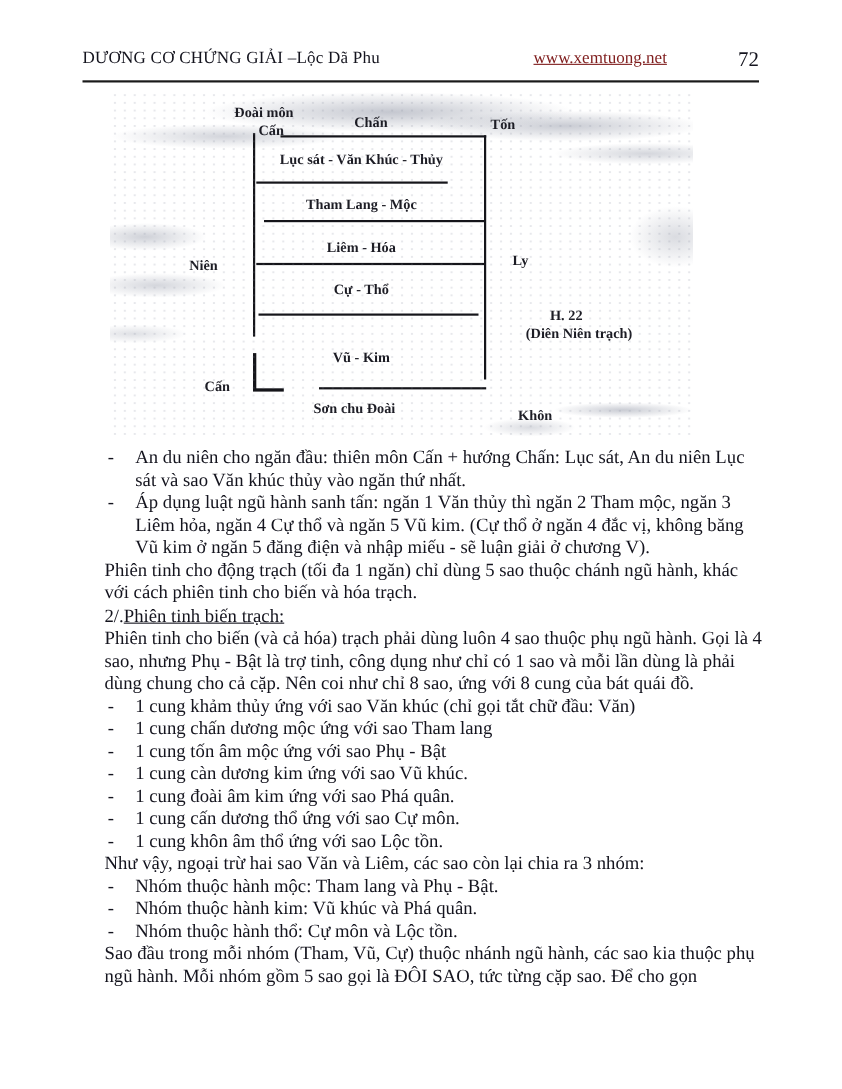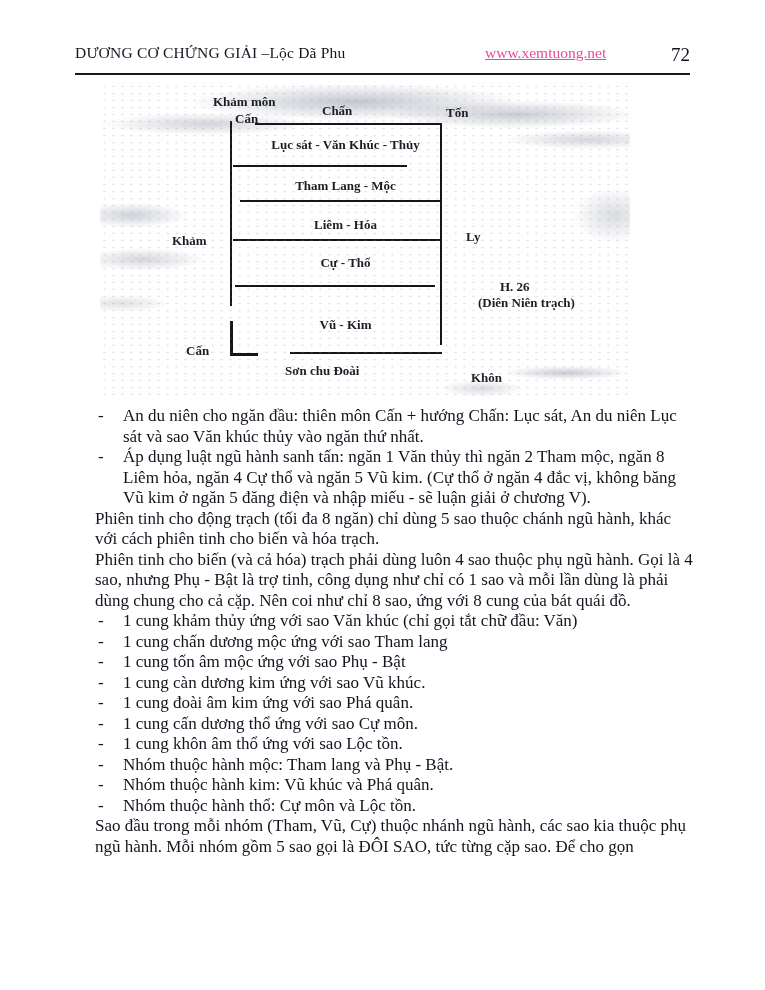--- a/index.html
+++ b/index.html
@@ -3,21 +3,21 @@
 <meta charset="utf-8">
 <style>
   html,body{margin:0;padding:0;background:#fff;}
   .page{
     position:relative;width:765px;height:990px;background:#ffffff;overflow:hidden;
     font-family:"Liberation Serif","DejaVu Serif",serif;color:#14141e;border-radius:17px;
   }
   
   .hdr{position:absolute;left:75px;top:44px;width:615px;height:22px;}
   .hdr-title{position:absolute;left:0;top:0;font-size:15.5px;letter-spacing:.2px;white-space:nowrap;}
-  .hdr-link{position:absolute;left:410px;top:0;font-size:15.5px;color:#ec4899;text-decoration:underline;white-space:nowrap;}
+  .hdr-link{position:absolute;left:410px;top:0;font-size:15.5px;color:#7f1d1d;text-decoration:underline;white-space:nowrap;}
   .hdr-page{position:absolute;right:0;top:0;font-size:19px;}
   .hdr-rule{position:absolute;left:75px;top:73px;width:615px;height:2px;background:#1a1a1a;}
   
   .scan{position:absolute;left:100px;top:83px;width:530px;height:315px;
     background-image:
       radial-gradient(ellipse 240px 26px at 48% 6%,  rgba(148,153,168,.55), transparent 70%),
       radial-gradient(ellipse 180px 20px at 78% 10%, rgba(148,153,168,.50), transparent 70%),
       radial-gradient(ellipse 150px 16px at 20% 13%, rgba(148,153,168,.42), transparent 70%),
       radial-gradient(ellipse 120px 14px at 92% 18%, rgba(148,153,168,.40), transparent 70%),
       radial-gradient(ellipse 60px 40px  at 97% 42%, rgba(148,153,168,.35), transparent 70%),
@@ -28,21 +28,21 @@
       radial-gradient(ellipse 60px 12px  at 72% 97%, rgba(148,153,168,.35), transparent 70%);
     font-size:13px;font-weight:bold;color:#1c1c24;
   }
   .scan::after{ 
     content:"";position:absolute;inset:0;
     background-image:radial-gradient(rgba(130,135,155,.38) 1px, transparent 1.5px);
     background-size:9px 7px;opacity:.5;pointer-events:none;
   }
   .ln{position:absolute;background:#15151a;}
   .slabel{position:absolute;white-space:nowrap;}
-  .row-label{position:absolute;left:143px;width:205px;text-align:center;white-space:nowrap;}
+  .row-label{position:absolute;left:126px;width:205px;text-align:center;white-space:nowrap;}
   .fig-note{position:absolute;white-space:nowrap;}
   
   .bodytext{position:absolute;left:95px;top:406px;width:601px;font-size:17px;line-height:20.5px;}
   .para{margin:0;}
   .bullet{display:flex;margin:0;}
   .bullet .dash{flex:none;width:25px;padding-left:3px;}
   .bullet .bt{flex:1;}
   .hblock{margin:0;}
   .hblock .u{text-decoration:underline;}
 </style>
@@ -64,53 +64,56 @@
     <div class="ln" style="left:130px;top:238px;width:3px;height:34px;"></div>
     <div class="ln" style="left:130px;top:270px;width:28px;height:3px;"></div>
     <div class="ln" style="left:155px;top:40px;width:187px;height:2px;"></div>
     <div class="ln" style="left:340px;top:40px;width:2px;height:222px;"></div>
     <div class="ln" style="left:190px;top:269px;width:152px;height:2px;"></div>
     <div class="ln" style="left:133px;top:82px;width:174px;height:2px;"></div>
     <div class="ln" style="left:140px;top:117px;width:200px;height:2px;"></div>
     <div class="ln" style="left:133px;top:156px;width:207px;height:2px;"></div>
     <div class="ln" style="left:135px;top:202px;width:200px;height:2px;"></div>
 
-    <span class="slabel" style="left:113px;top:11px;">Khảm môn</span>
+    <span class="slabel" style="left:113px;top:11px;">Đoài môn</span>
     <span class="slabel" style="left:135px;top:28px;">Cấn</span>
     <span class="slabel" style="left:222px;top:20px;text-align:center;">Chấn</span>
     <span class="slabel" style="left:346px;top:22px;">Tốn</span>
-    <span class="slabel" style="left:72px;top:150px;">Khảm</span>
+    <span class="slabel" style="left:72px;top:150px;">Niên</span>
     <span class="slabel" style="left:366px;top:146px;">Ly</span>
     <span class="slabel" style="left:86px;top:260px;">Cấn</span>
     <span class="slabel" style="left:371px;top:256px;margin-top:31px;">Khôn</span>
     <span class="slabel" style="left:185px;top:280px;">Sơn chu Đoài</span>
 
     <span class="row-label" style="top:54px;">Lục sát - Văn Khúc - Thủy</span>
     <span class="row-label" style="top:134px;">Liêm - Hóa</span>
     <span class="row-label" style="top:95px;">Tham Lang - Mộc</span>
     <span class="row-label" style="top:234px;">Vũ - Kim</span>
     <span class="row-label" style="top:172px;">Cự - Thổ</span>
 
-    <span class="fig-note" style="left:400px;top:196px;">H. 26</span>
+    <span class="fig-note" style="left:400px;top:196px;">H. 22</span>
     <span class="fig-note" style="left:378px;top:212px;">(Diên Niên trạch)</span>
   </div>
 
   <div class="bodytext">
 
     <div class="bullet">
       <span class="dash">-</span>
       <span class="bt">An du niên cho ngăn đầu: thiên môn Cấn + hướng Chấn: Lục sát, An du niên Lục sát và sao Văn khúc thủy vào ngăn thứ nhất.</span>
     </div>
     <div class="bullet">
       <span class="dash">-</span>
-      <span class="bt">Áp dụng luật ngũ hành sanh tấn: ngăn 1 Văn thủy thì ngăn 2 Tham mộc, ngăn 8 Liêm hỏa, ngăn 4 Cự thổ và ngăn 5 Vũ kim. (Cự thổ ở ngăn 4 đắc vị, không băng Vũ kim ở ngăn 5 đăng điện và nhập miếu - sẽ luận giải ở chương V).</span>
+      <span class="bt">Áp dụng luật ngũ hành sanh tấn: ngăn 1 Văn thủy thì ngăn 2 Tham mộc, ngăn 3 Liêm hỏa, ngăn 4 Cự thổ và ngăn 5 Vũ kim. (Cự thổ ở ngăn 4 đắc vị, không băng Vũ kim ở ngăn 5 đăng điện và nhập miếu - sẽ luận giải ở chương V).</span>
     </div>
 
-    <p class="para">Phiên tinh cho động trạch (tối đa 8 ngăn) chỉ dùng 5 sao thuộc chánh ngũ hành, khác với cách phiên tinh cho biến và hóa trạch.</p>
+    <p class="para">Phiên tinh cho động trạch (tối đa 1 ngăn) chỉ dùng 5 sao thuộc chánh ngũ hành, khác với cách phiên tinh cho biến và hóa trạch.</p>
 
+    <div class="hblock">
+      <span>2/.</span><span class="u">Phiên tinh biến trạch:</span>
+    </div>
 
     <p class="para">Phiên tinh cho biến (và cả hóa) trạch phải dùng luôn 4 sao thuộc phụ ngũ hành. Gọi là 4 sao, nhưng Phụ - Bật là trợ tinh, công dụng như chỉ có 1 sao và mỗi lần dùng là phải dùng chung cho cả cặp. Nên coi như chỉ 8 sao, ứng với 8 cung của bát quái đồ.</p>
 
     <div class="bullet">
       <span class="dash">-</span>
       <span class="bt">1 cung khảm thủy ứng với sao Văn khúc (chỉ gọi tắt chữ đầu: Văn)</span>
     </div>
     <div class="bullet">
       <span class="dash">-</span>
       <span class="bt">1 cung chấn dương mộc ứng với sao Tham lang</span>
@@ -129,20 +132,21 @@
     </div>
     <div class="bullet">
       <span class="dash">-</span>
       <span class="bt">1 cung cấn dương thổ ứng với sao Cự môn.</span>
     </div>
     <div class="bullet">
       <span class="dash">-</span>
       <span class="bt">1 cung khôn âm thổ ứng với sao Lộc tồn.</span>
     </div>
 
+    <p class="para">Như vậy, ngoại trừ hai sao Văn và Liêm, các sao còn lại chia ra 3 nhóm:</p>
 
     <div class="bullet">
       <span class="dash">-</span>
       <span class="bt">Nhóm thuộc hành mộc: Tham lang và Phụ - Bật.</span>
     </div>
     <div class="bullet">
       <span class="dash">-</span>
       <span class="bt">Nhóm thuộc hành kim: Vũ khúc và Phá quân.</span>
     </div>
     <div class="bullet">

